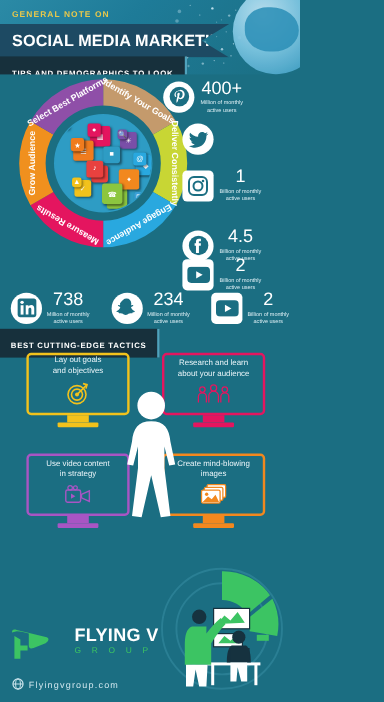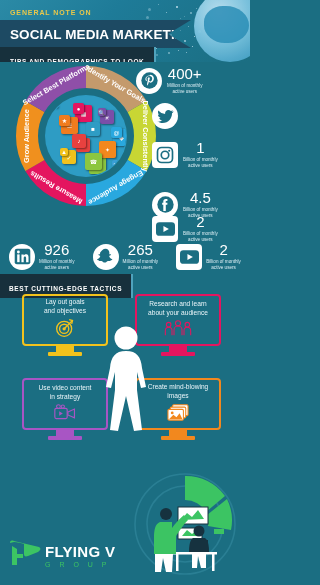--- a/index.html
+++ b/index.html
@@ -118,21 +118,21 @@
   
   .footer { position: absolute; left: 0; top: 466px; width: 250px; height: 119px; }
   .presented {
     position: absolute; left: 6px; top: 8px;
     background: #17303c; padding: 8px 10px; width: 116px;
   }
   .presented span {
     color: #fff; font-size: 9px; font-weight: bold; line-height: 1.5;
     display: block; text-align: center; letter-spacing: .2px;
   }
-  .logo-wrap { position: absolute; left: 8px; top: 56px; display: flex; align-items: flex-end; gap: 3px; margin-top: 16px; }
+  .logo-wrap { position: absolute; left: 8px; top: 56px; display: flex; align-items: flex-start; gap: 20px; }
   .logo-name { color: #ffffff; font-size: 15px; font-weight: bold; letter-spacing: .3px; line-height: 1; }
   .logo-grp { color: #3cc463; font-size: 7px; letter-spacing: 3.5px; margin-top: 2px; }
   .url-bar { position: absolute; left: 10px; top: 99px; display: flex; align-items: center; gap: 4px; }
   .url-bar span { color: #cfe6ee; font-size: 7.5px; letter-spacing: 1px; }
   .illus { position: absolute; right: 2px; top: 2px; width: 118px; height: 114px; }
 </style>
 </head>
 <body>
 
 <div class="header">
@@ -306,33 +306,33 @@
     <div class="stat-cell">
       <div class="s-icon">
         <svg width="17" height="17" viewBox="0 0 24 24">
           <rect x="1" y="1" width="22" height="22" rx="3" fill="#1b6e82"></rect>
           <rect x="4.5" y="9" width="3.4" height="11" fill="#ffffff"></rect>
           <circle cx="6.2" cy="5.6" r="2" fill="#ffffff"></circle>
           <path d="M10.5 9h3.2v1.5c.5-.9 1.6-1.8 3.3-1.8 2.6 0 3.5 1.6 3.5 4.2V20h-3.4v-5.9c0-1.4-.5-2.2-1.7-2.2-1.1 0-1.7.8-1.7 2.2V20h-3.2z" fill="#ffffff"></path>
         </svg>
       </div>
       <div class="s-txt">
-        <div class="s-num">926</div>
+        <div class="s-num">738</div>
         <div class="s-sub" style="white-space: pre-line;">Million of monthly
 active users</div>
       </div>
     </div>
     <div class="stat-cell">
       <div class="s-icon">
         <svg width="19" height="19" viewBox="0 0 24 24">
           <path d="M12 2.2c3 0 4.9 2.2 4.9 5.1 0 .9-.1 1.9-.1 1.9.4.2.9.1 1.3-.1.6-.3 1.3.5.7 1.1-.5.5-1.5.8-1.9 1-.3.2-.2.5-.1.8.6 1.6 2.1 3 3.5 3.4.5.2.5.8-.1 1-.6.2-1.6.3-1.9.5-.2.2-.1.6-.3.8-.2.2-.7.1-1.3 0-.9-.1-2 0-2.8.6-.7.5-1.3 1.3-2.9 1.3s-2.2-.8-2.9-1.3c-.8-.6-1.9-.7-2.8-.6-.6.1-1.1.2-1.3 0-.2-.2-.1-.6-.3-.8-.3-.2-1.3-.3-1.9-.5-.6-.2-.6-.8-.1-1 1.4-.4 2.9-1.8 3.5-3.4.1-.3.2-.6-.1-.8-.4-.2-1.4-.5-1.9-1-.6-.6.1-1.4.7-1.1.4.2.9.3 1.3.1 0 0-.1-1-.1-1.9C7.1 4.4 9 2.2 12 2.2z" fill="#1b6e82"></path>
         </svg>
       </div>
       <div class="s-txt">
-        <div class="s-num">265</div>
+        <div class="s-num">234</div>
         <div class="s-sub" style="white-space: pre-line;">Million of monthly
 active users</div>
       </div>
     </div>
     <div class="stat-cell">
       <div class="s-icon sq">
         <svg width="19" height="14" viewBox="0 0 28 20">
           <rect x="0" y="0" width="28" height="20" rx="5" fill="#1b6e82"></rect>
           <path d="M11 5.5 L19 10 L11 14.5 Z" fill="#ffffff"></path>
         </svg>
@@ -447,13 +447,21 @@
     <svg width="34" height="30" viewBox="0 0 34 30">
       <path d="M2 5 C2 3 3 2 6 3 L31 9 C33 10 33 12 30 14 L20 18 C17 19 16 18 16 16 L16 6 C13 5 9 4 6 4 Z" fill="#3cc463"></path>
       <path d="M4 8 L4 27 L9 27 L9 20 L15 20 L15 16 L9 16 L9 11 Z" fill="#3cc463"></path>
     </svg>
     <div>
       <div class="logo-name">FLYING V</div>
       <div class="logo-grp">G R O U P</div>
     </div>
   </div>
 
+  <div class="url-bar">
+    <svg width="10" height="10" viewBox="0 0 10 10">
+      <circle cx="5" cy="5" r="4.2" fill="none" stroke="#cfe6ee" stroke-width="1"></circle>
+      <ellipse cx="5" cy="5" rx="2" ry="4.2" fill="none" stroke="#cfe6ee" stroke-width=".8"></ellipse>
+      <line x1="0.9" y1="5" x2="9.1" y2="5" stroke="#cfe6ee" stroke-width=".8"></line>
+    </svg>
+    <span>Flyingvgroup.com</span>
+  </div>
 </div>
 
 </body></html>

